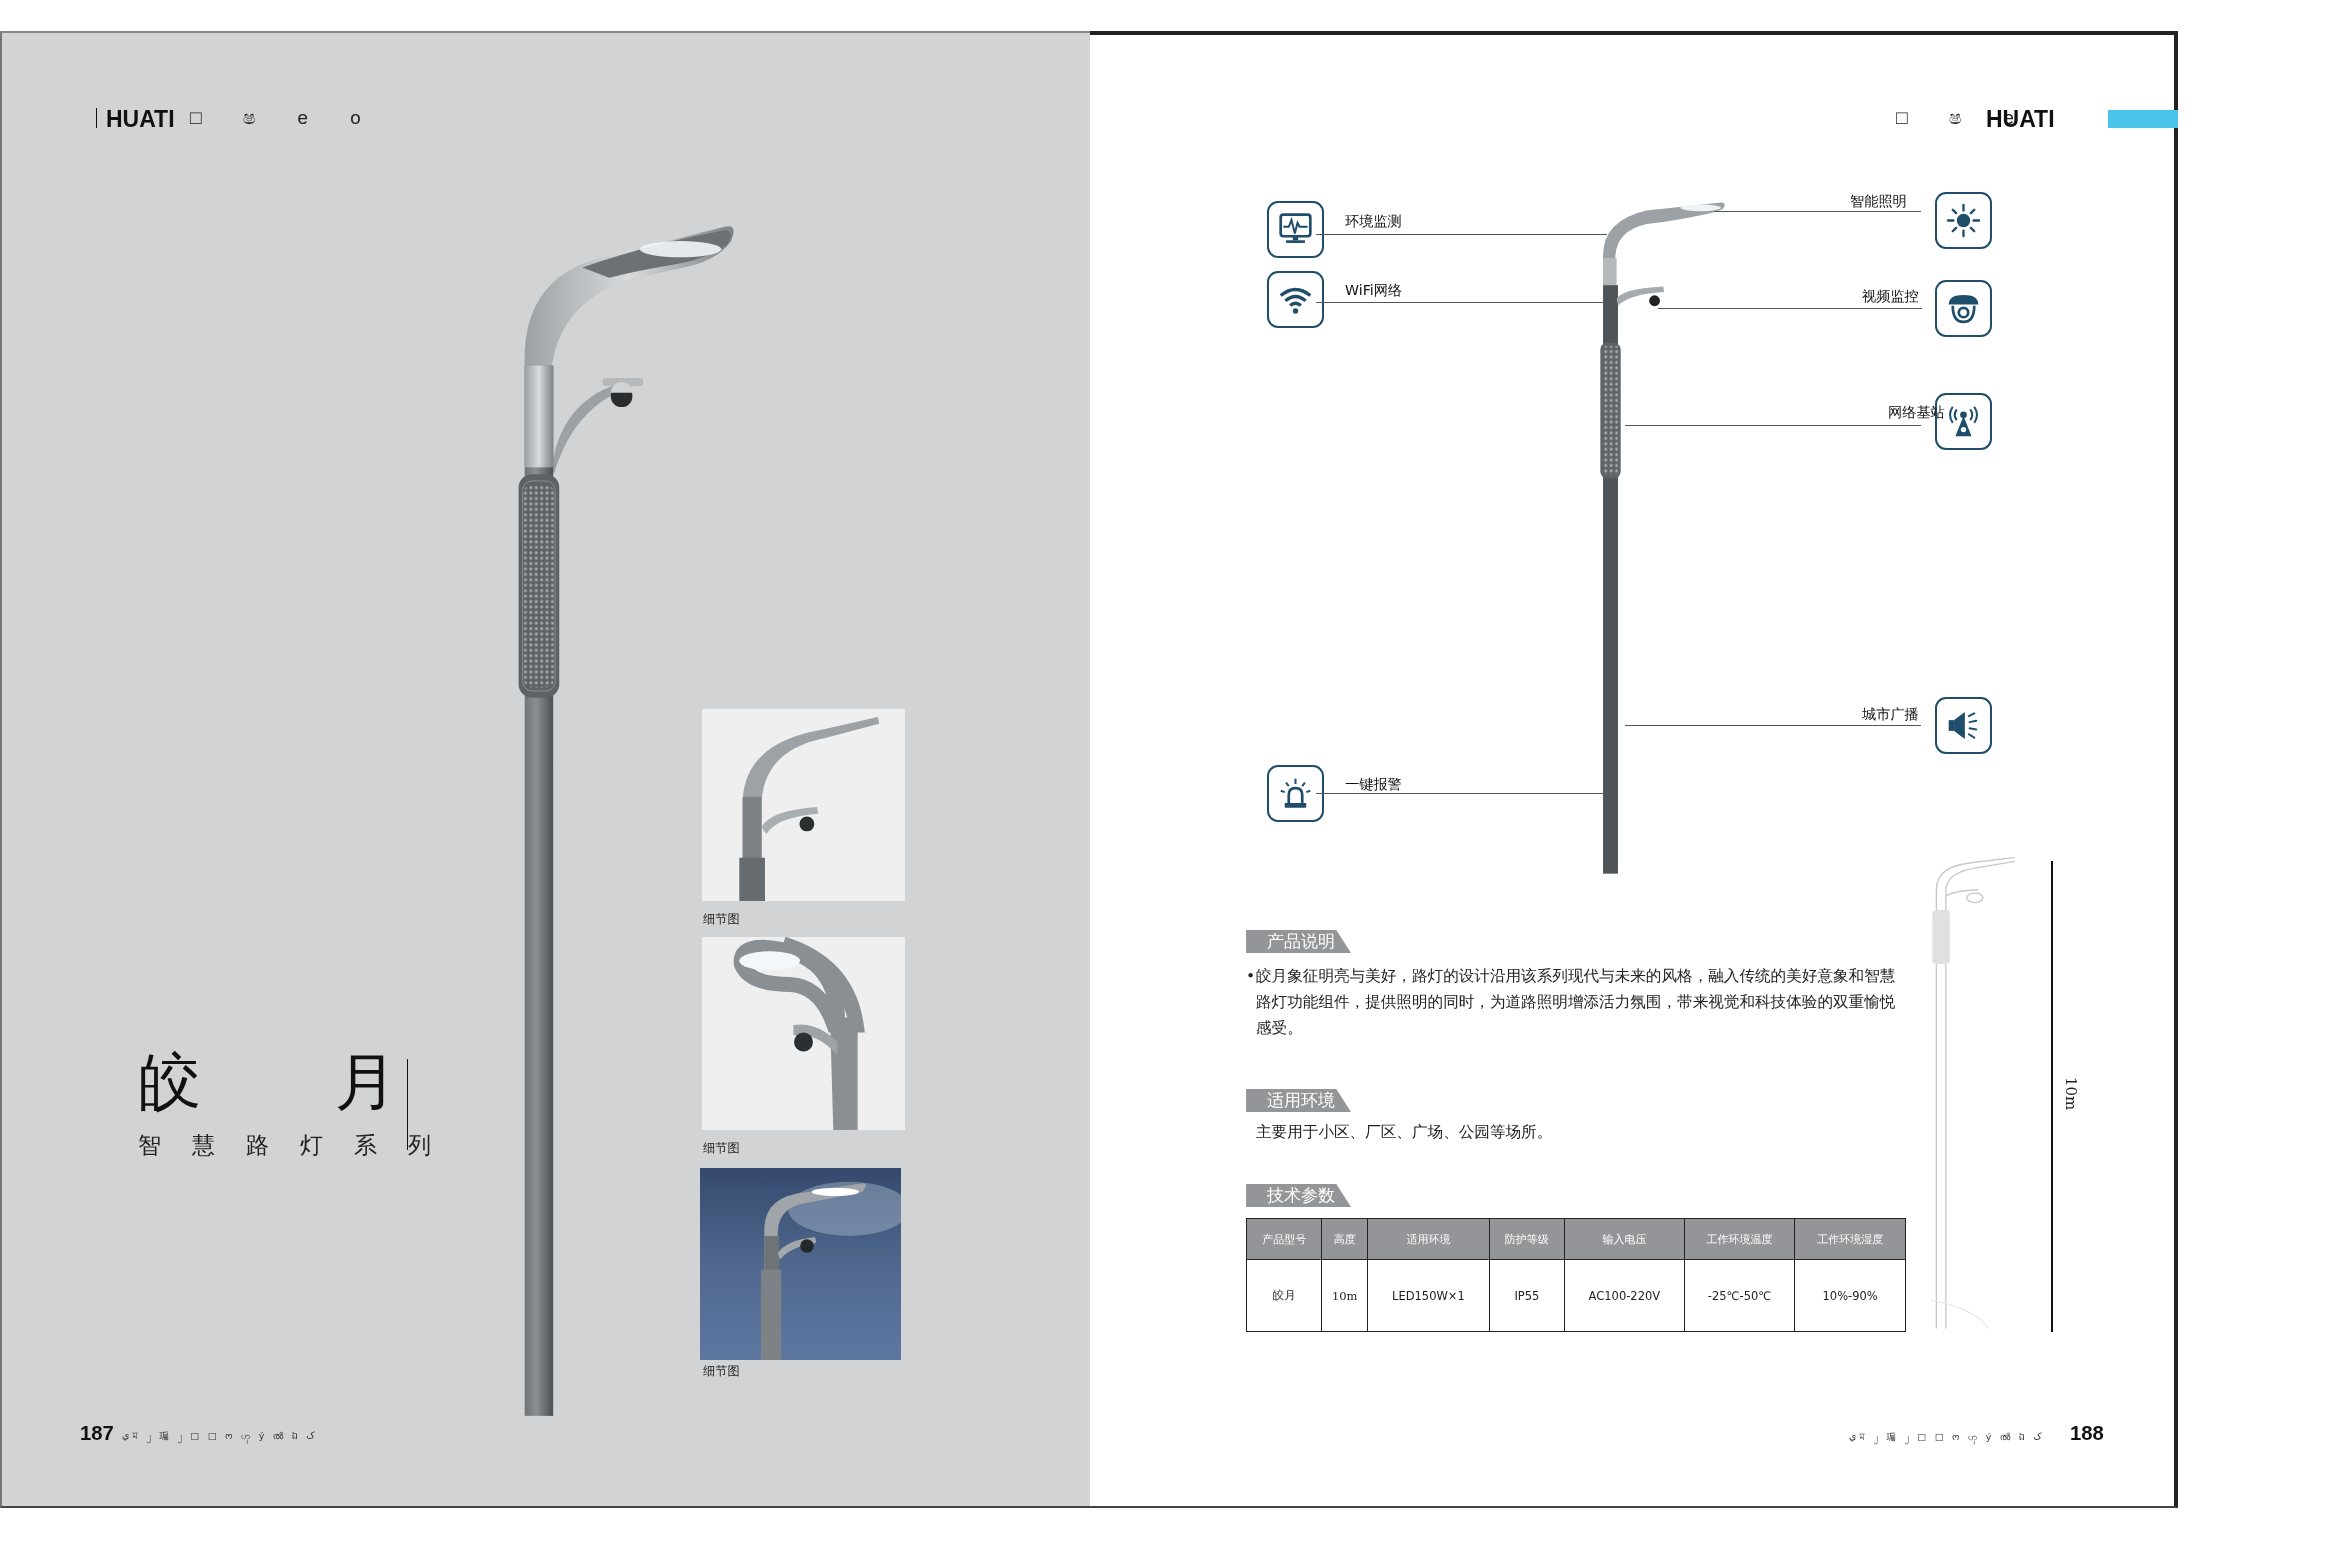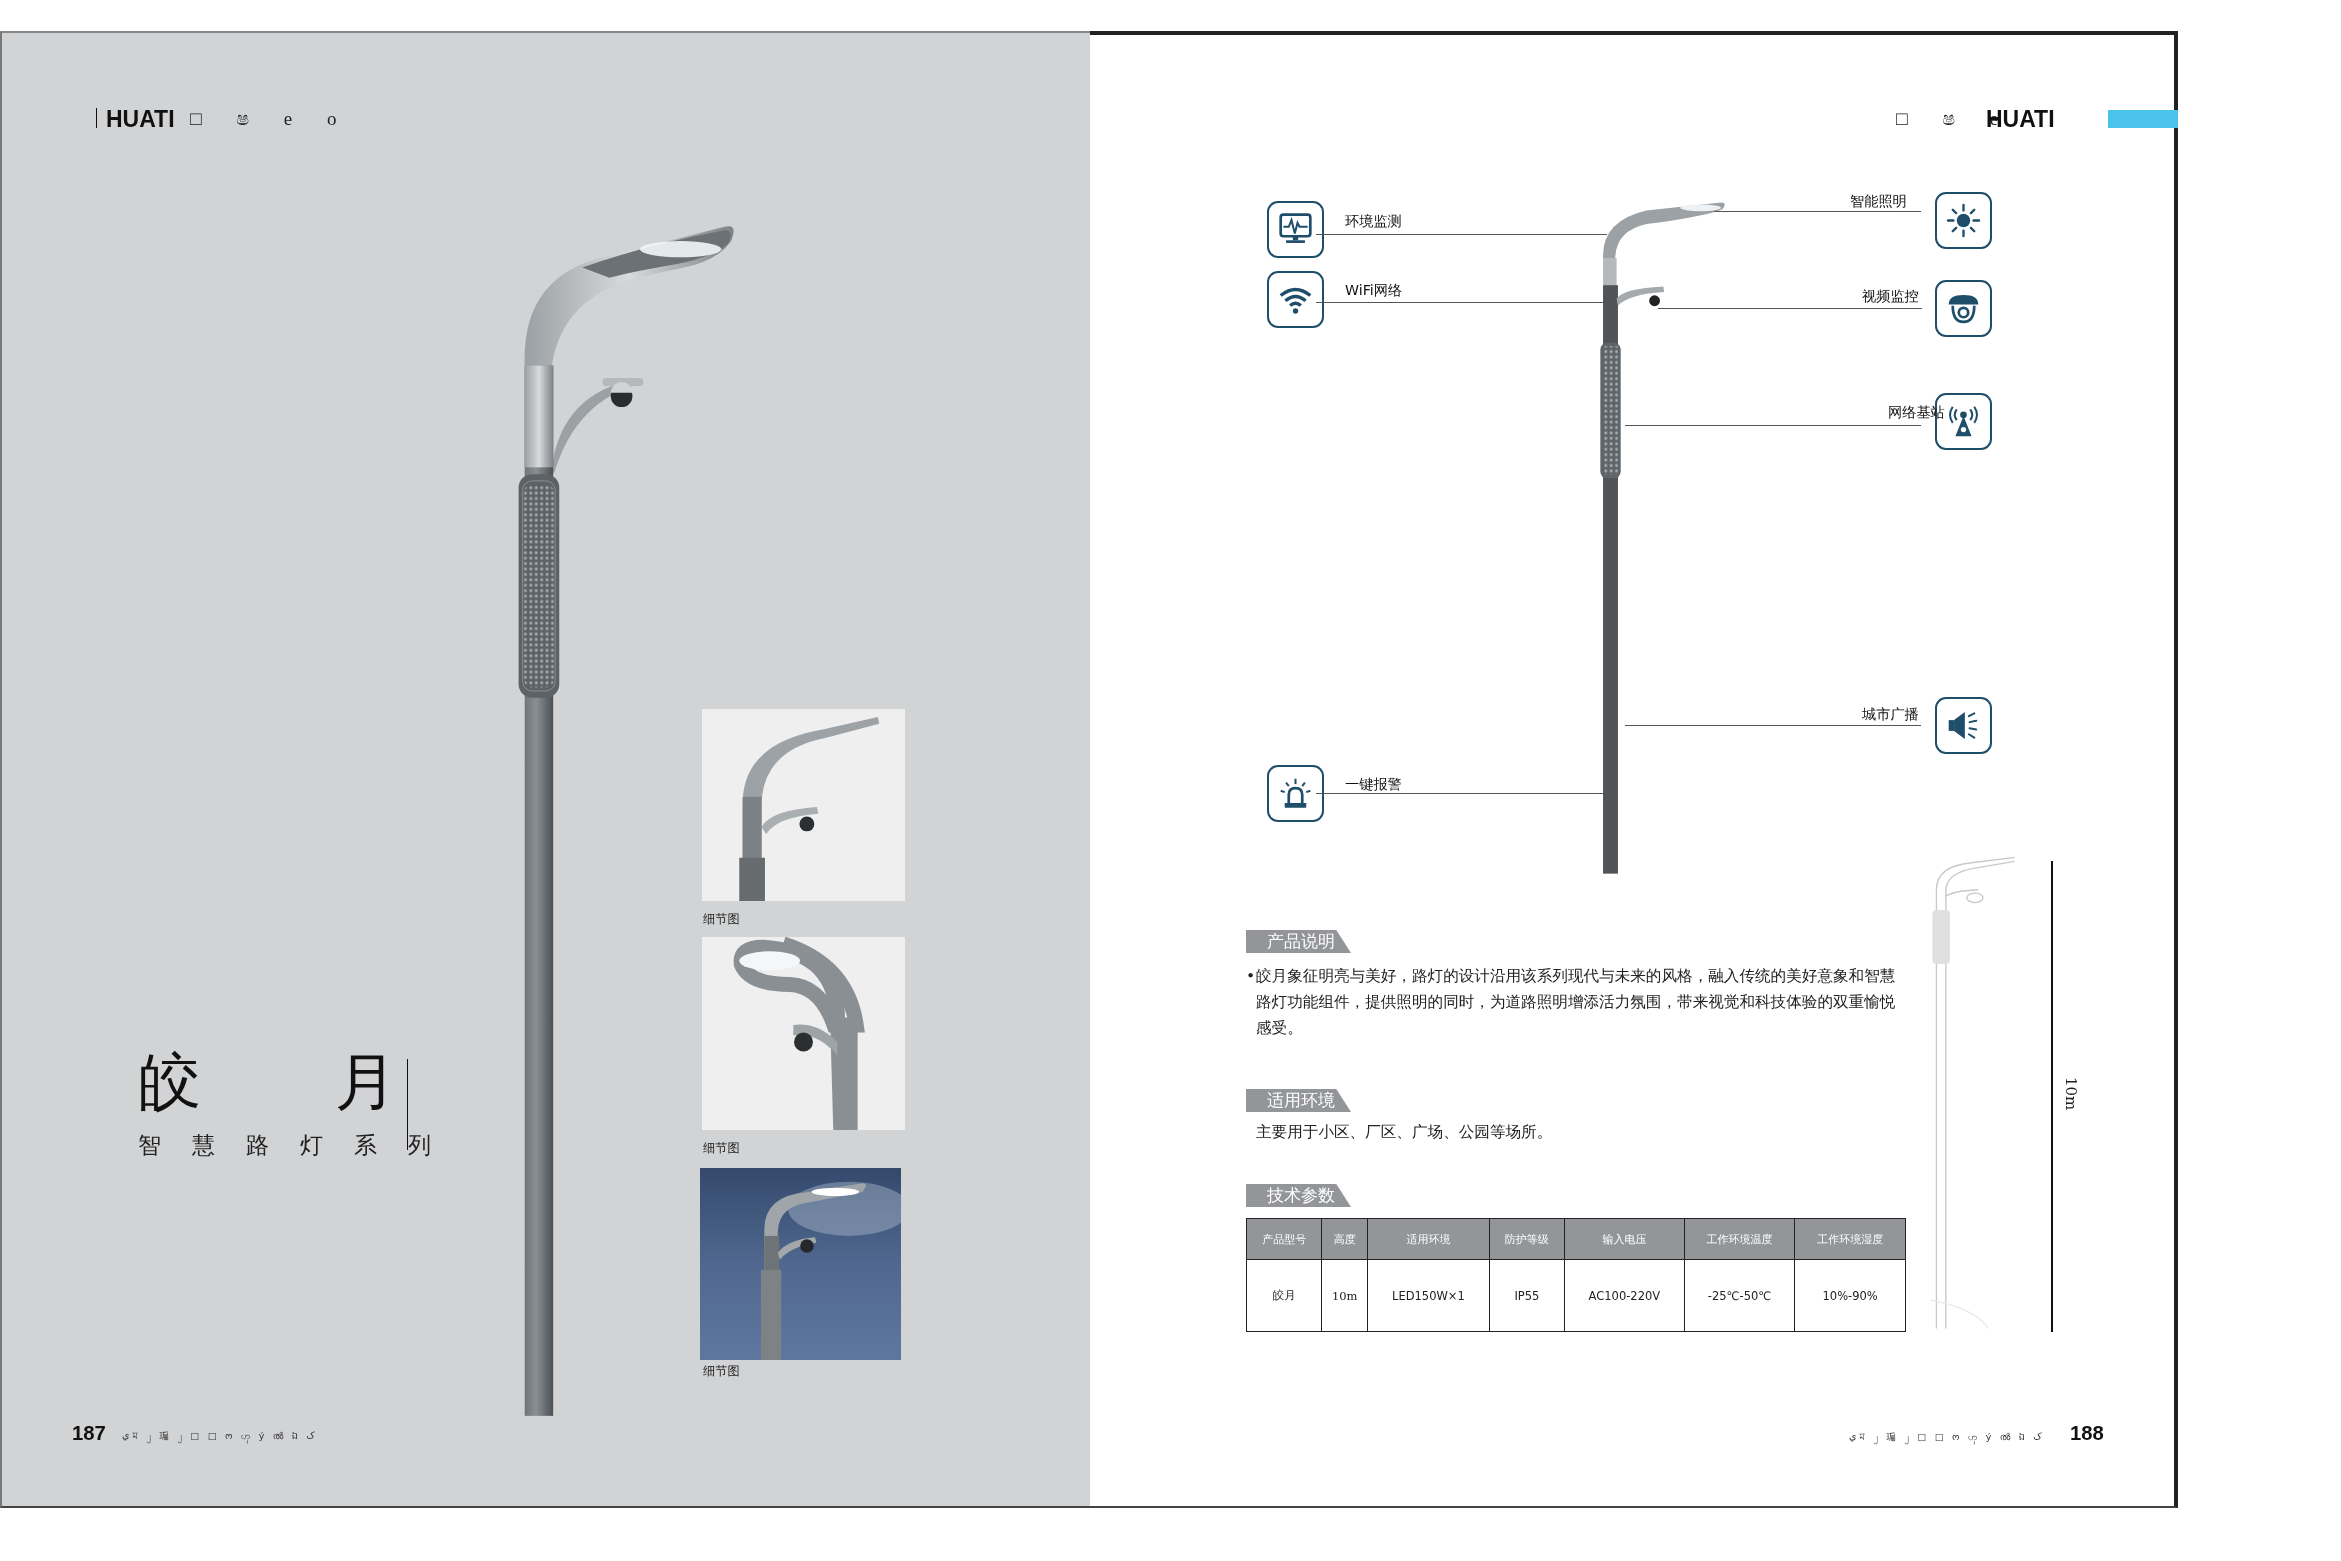--- a/index.html
+++ b/index.html
@@ -1,21 +1,21 @@
 <!DOCTYPE html>
 <html style="font-size:11px"><head>
 <meta charset="utf-8">
 <style>
   html,body{margin:0;padding:0;background:#fff;}
   body{width:2342px;height:1561px;position:relative;overflow:hidden;font-family:"DejaVu Sans",sans-serif;}
   .spread{position:absolute;left:0;top:30.5px;width:2177px;height:1477px;border-top:4.1px solid #222;border-bottom:2.7px solid #444;border-right:4.1px solid #222;box-sizing:border-box;}
   .left-page{position:absolute;left:0;top:30.5px;width:1090px;height:1477px;background:#d2d3d5;border-left:2px solid #777;border-top:2.7px solid #888;border-bottom:2.7px solid #444;box-sizing:border-box;}
   .right-page{position:absolute;left:1090px;top:30.5px;width:1088px;height:1477px;background:#fff;}
   .brand{position:absolute;font-family:"Liberation Sans",sans-serif;font-weight:bold;font-size:23px;color:#111;letter-spacing:0px;}
-  .brand-glyphs{position:absolute;font-size:19px;color:#222;letter-spacing:15px;font-family:Liberation Serif, serif;}
+  .brand-glyphs{position:absolute;font-size:19px;color:#222;letter-spacing:15px;font-family:Liberation Mono, monospace;}
   .vbar{position:absolute;width:1.4px;background:#111;}
   .blue-bar{position:absolute;left:2108px;top:110px;width:70px;height:17.6px;background:#4cc3ea;}
   .pagenum{position:absolute;font-family:"Liberation Sans",sans-serif;font-weight:bold;font-size:20.3px;color:#111;}
   .footer-glyphs{position:absolute;font-size:9.5px;color:#333;letter-spacing:2.7px;}
   .title-big{position:absolute;font-family:"DejaVu Serif",serif;font-size:62px;color:#111;}
   .subtitle{position:absolute;font-family:"DejaVu Serif",serif;font-size:23px;color:#222;letter-spacing:31px;}
   .thumb{position:absolute;overflow:hidden;}
   .thumb-cap{position:absolute;font-size:12.2px;color:#222;}
   .feat-label{position:absolute;font-size:14.2px;color:#111;}
   .feat-line{position:absolute;height:1.4px;background:#555;}
@@ -107,21 +107,21 @@
     <path d="M95 283 L95 90 Q95 40 160 35 L240 22 Q250 22 240 35 L165 50 Q115 55 115 95 L115 283 Z" fill="#a0a5a9"></path>
     <ellipse cx="200" cy="35" rx="35" ry="6" fill="#ffffff"></ellipse>
     <rect x="95" y="100" width="22" height="183" fill="#6e7377"></rect>
     <path d="M115 125 Q130 105 170 102 L172 110 Q135 115 118 135 Z" fill="#a3a8ab"></path>
     <circle cx="158" cy="115" r="10" fill="#25282b"></circle>
     <rect x="90" y="150" width="30" height="133" fill="#7c8286"></rect>
   </svg>
 </div>
 <div class="thumb-cap" style="left:703px;top:1363px;">细节图</div>
 
-<div class="pagenum" style="left:72px;top:1422px;">187</div>
+<div class="pagenum" style="left:80px;top:1422px;">187</div>
 <div class="footer-glyphs" style="left:122px;top:1429px;">ي ম ၂ 㻞 ၂  □ □ ო ၯ ý ൽ ឯ ک</div>
 
 <div class="right-page"></div>
 <div class="spread" style="left:1090px;width:1088px;border-left:none;"></div>
 <div class="brand-glyphs" style="left:1896px;top:108px;">□ ෂ e</div>
 <div class="brand" style="left:1986px;top:106px;">HUATI</div>
 <div class="blue-bar"></div>
 
 <svg style="position:absolute;left:1592px;top:197px;" width="136" height="678" viewBox="0 0 200 1000">
   <path d="M16 90 Q14 35 80 20 L190 8 Q200 8 192 18 Q170 28 80 40 Q35 50 34 90 Z" fill="#9ca1a5"></path>

